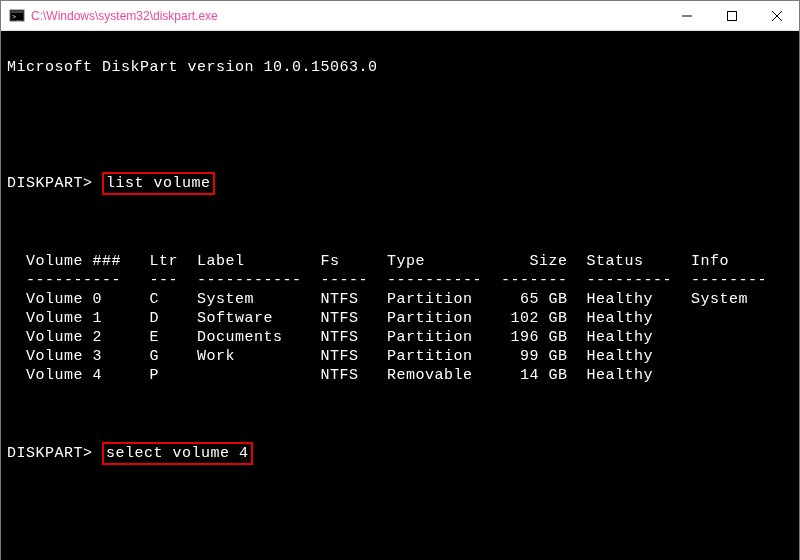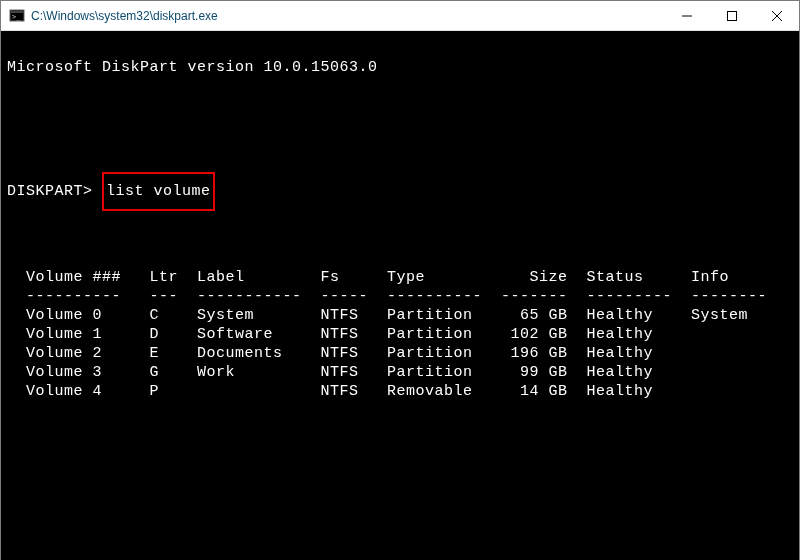--- a/index.html
+++ b/index.html
@@ -18,21 +18,21 @@
     border-bottom: 1px solid #e0e0e0;
   }
   .titlebar-icon {
     width: 16px; height: 16px;
     margin-right: 6px;
     display: inline-block;
   }
   .titlebar-title {
     font-family: "Segoe UI", Tahoma, sans-serif;
     font-size: 12px;
-    color: #0c4a6e;
+    color: #ec4899;
     flex: 1;
   }
   .window-controls { display: flex; height: 100%; }
   .window-btn {
     width: 45px; height: 30px;
     display: flex; align-items: center; justify-content: center;
     font-family: "Segoe UI", sans-serif;
     font-size: 10px;
     color: #000;
   }
@@ -43,21 +43,21 @@
     color: #fff;
     font-size: 15px;
     line-height: 19px;
     padding: 8px 6px;
     white-space: pre;
     position: relative;
     letter-spacing: 0.5px;
   }
   .hl {
     border: 2px solid #e60000;
-    padding: 8px 2px;
+    padding: 0 2px;
     display: inline-block;
   }
   .row { white-space: pre; }
 </style>
 </head>
 <body>
 
 <div class="window">
   <div class="titlebar">
     <span class="titlebar-icon">
@@ -89,20 +89,21 @@
   </div>
 
   <div class="terminal">
 <div class="row">Microsoft DiskPart version 10.0.15063.0</div>
 <div class="row"> </div>
 <div class="row"> </div>
 <div class="row"><span>DISKPART&gt;</span> <span class="hl">list volume</span></div>
 <div class="row"> </div>
 <div id="table-area"><div class="row">  Volume ###   Ltr  Label        Fs     Type           Size  Status     Info    </div><div class="row">  ----------   ---  -----------  -----  ----------  -------  ---------  --------</div><div class="row">  Volume 0     C    System       NTFS   Partition     65 GB  Healthy    System  </div><div class="row">  Volume 1     D    Software     NTFS   Partition    102 GB  Healthy            </div><div class="row">  Volume 2     E    Documents    NTFS   Partition    196 GB  Healthy            </div><div class="row">  Volume 3     G    Work         NTFS   Partition     99 GB  Healthy            </div><div class="row">  Volume 4     P                 NTFS   Removable     14 GB  Healthy            </div></div>
 <div class="row"> </div>
+<div class="row"><span>DISKPART&gt;</span> <span class="hl">select volume 4</span></div>
 
 
 
 
 
 
 
 
 
 

